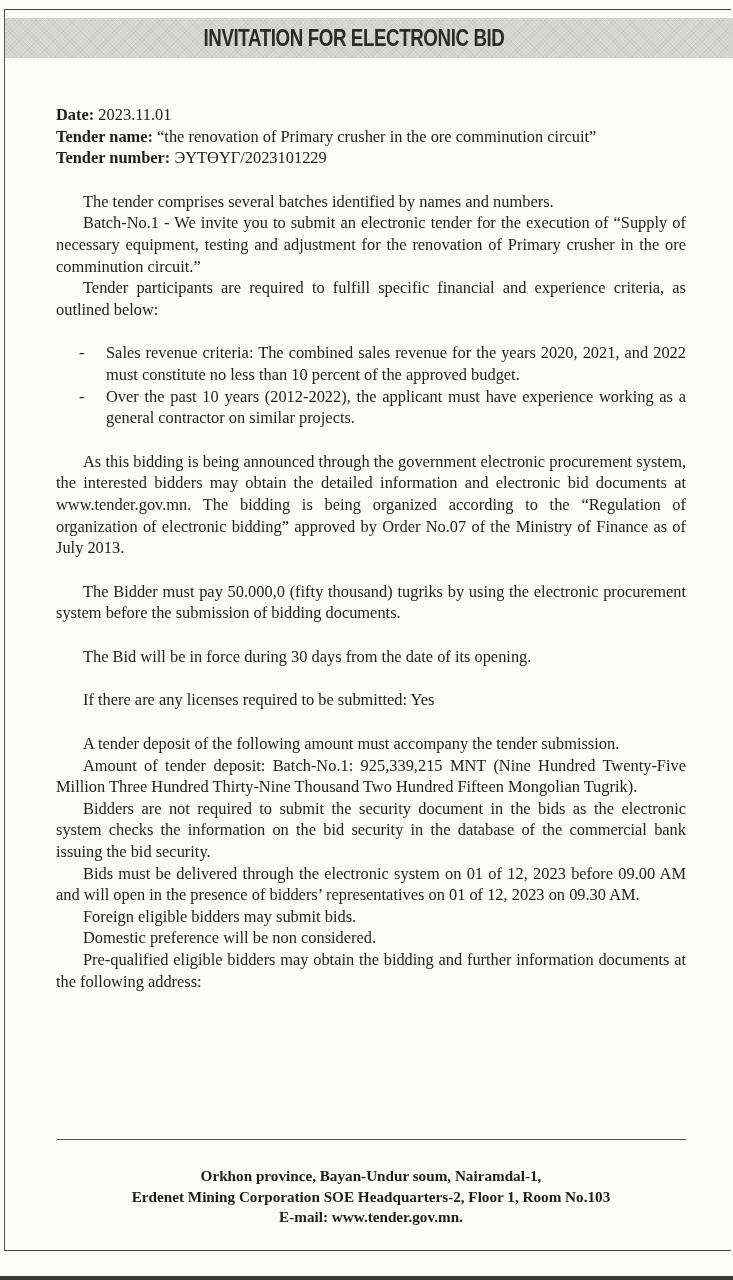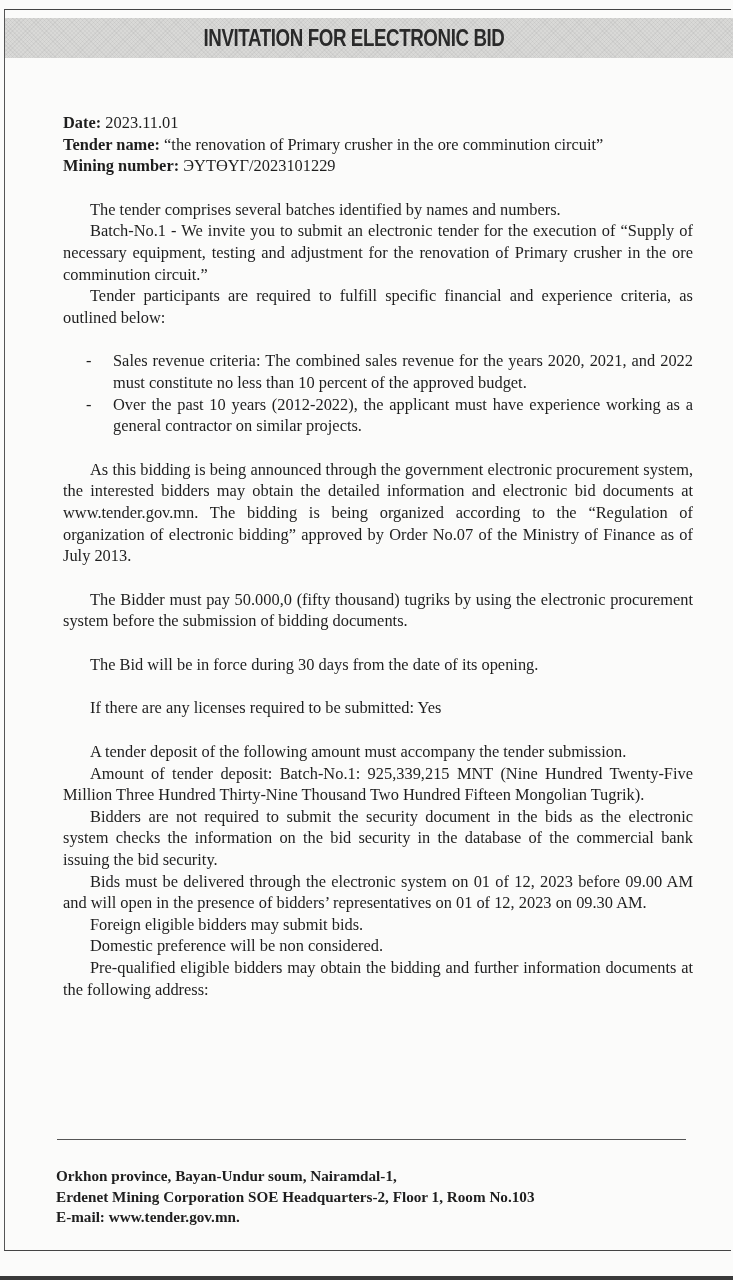--- a/index.html
+++ b/index.html
@@ -46,25 +46,24 @@
       font-size: 24px;
       letter-spacing: -0.5px;
       color: #2a2a2a;
       transform: scaleX(0.78);
       transform-origin: center;
       margin-left: -30px;
     }
     .content {
       position: absolute;
       left: 56px;
-      top: 112px;
+      top: 104px;
       width: 630px;
       font-size: 16.4px;
       line-height: 21.6px;
-      margin-left: 7px;
     }
     .meta-line { margin: 0; white-space: nowrap; }
     .meta-line b { font-weight: bold; }
     p { margin: 0; text-align: justify; }
     .indent { text-indent: 27px; }
     .gap { height: 22px; }
     ul.criteria {
       list-style: none;
       margin: 0;
       padding: 0 0 0 50px;
@@ -85,21 +84,21 @@
       top: 1139px;
       width: 629px;
       height: 0;
       border-top: 1.2px solid #555;
     }
     .address {
       position: absolute;
       left: 56px;
       top: 1166px;
       width: 630px;
-      text-align: left;
+      text-align: center;
       font-weight: bold;
       font-size: 15.2px;
       line-height: 20.5px;
     }
     .bottom-rule {
       position: absolute;
       left: 0;
       top: 1276px;
       width: 733px;
       height: 4px;
@@ -119,21 +118,21 @@
 <div class="content">
   <div class="meta-line">
     <b>Date:</b>
     <span>2023.11.01</span>
   </div>
   <div class="meta-line">
     <b>Tender name:</b>
     <span>“the renovation of Primary crusher in the ore comminution circuit”</span>
   </div>
   <div class="meta-line">
-    <b>Mining number:</b>
+    <b>Tender number:</b>
     <span>ЭҮТӨҮГ/2023101229</span>
   </div>
 
   <div class="gap"></div>
 
   <p class="indent">The tender comprises several batches identified by names and numbers.</p>
   <p class="indent">Batch-No.1 - We invite you to submit an electronic tender for the execution of “Supply of necessary equipment, testing and adjustment for the renovation of Primary crusher in the ore comminution circuit.”</p>
   <p class="indent">Tender participants are required to fulfill specific financial and experience criteria, as outlined below:</p>
 
   <div class="gap"></div>

